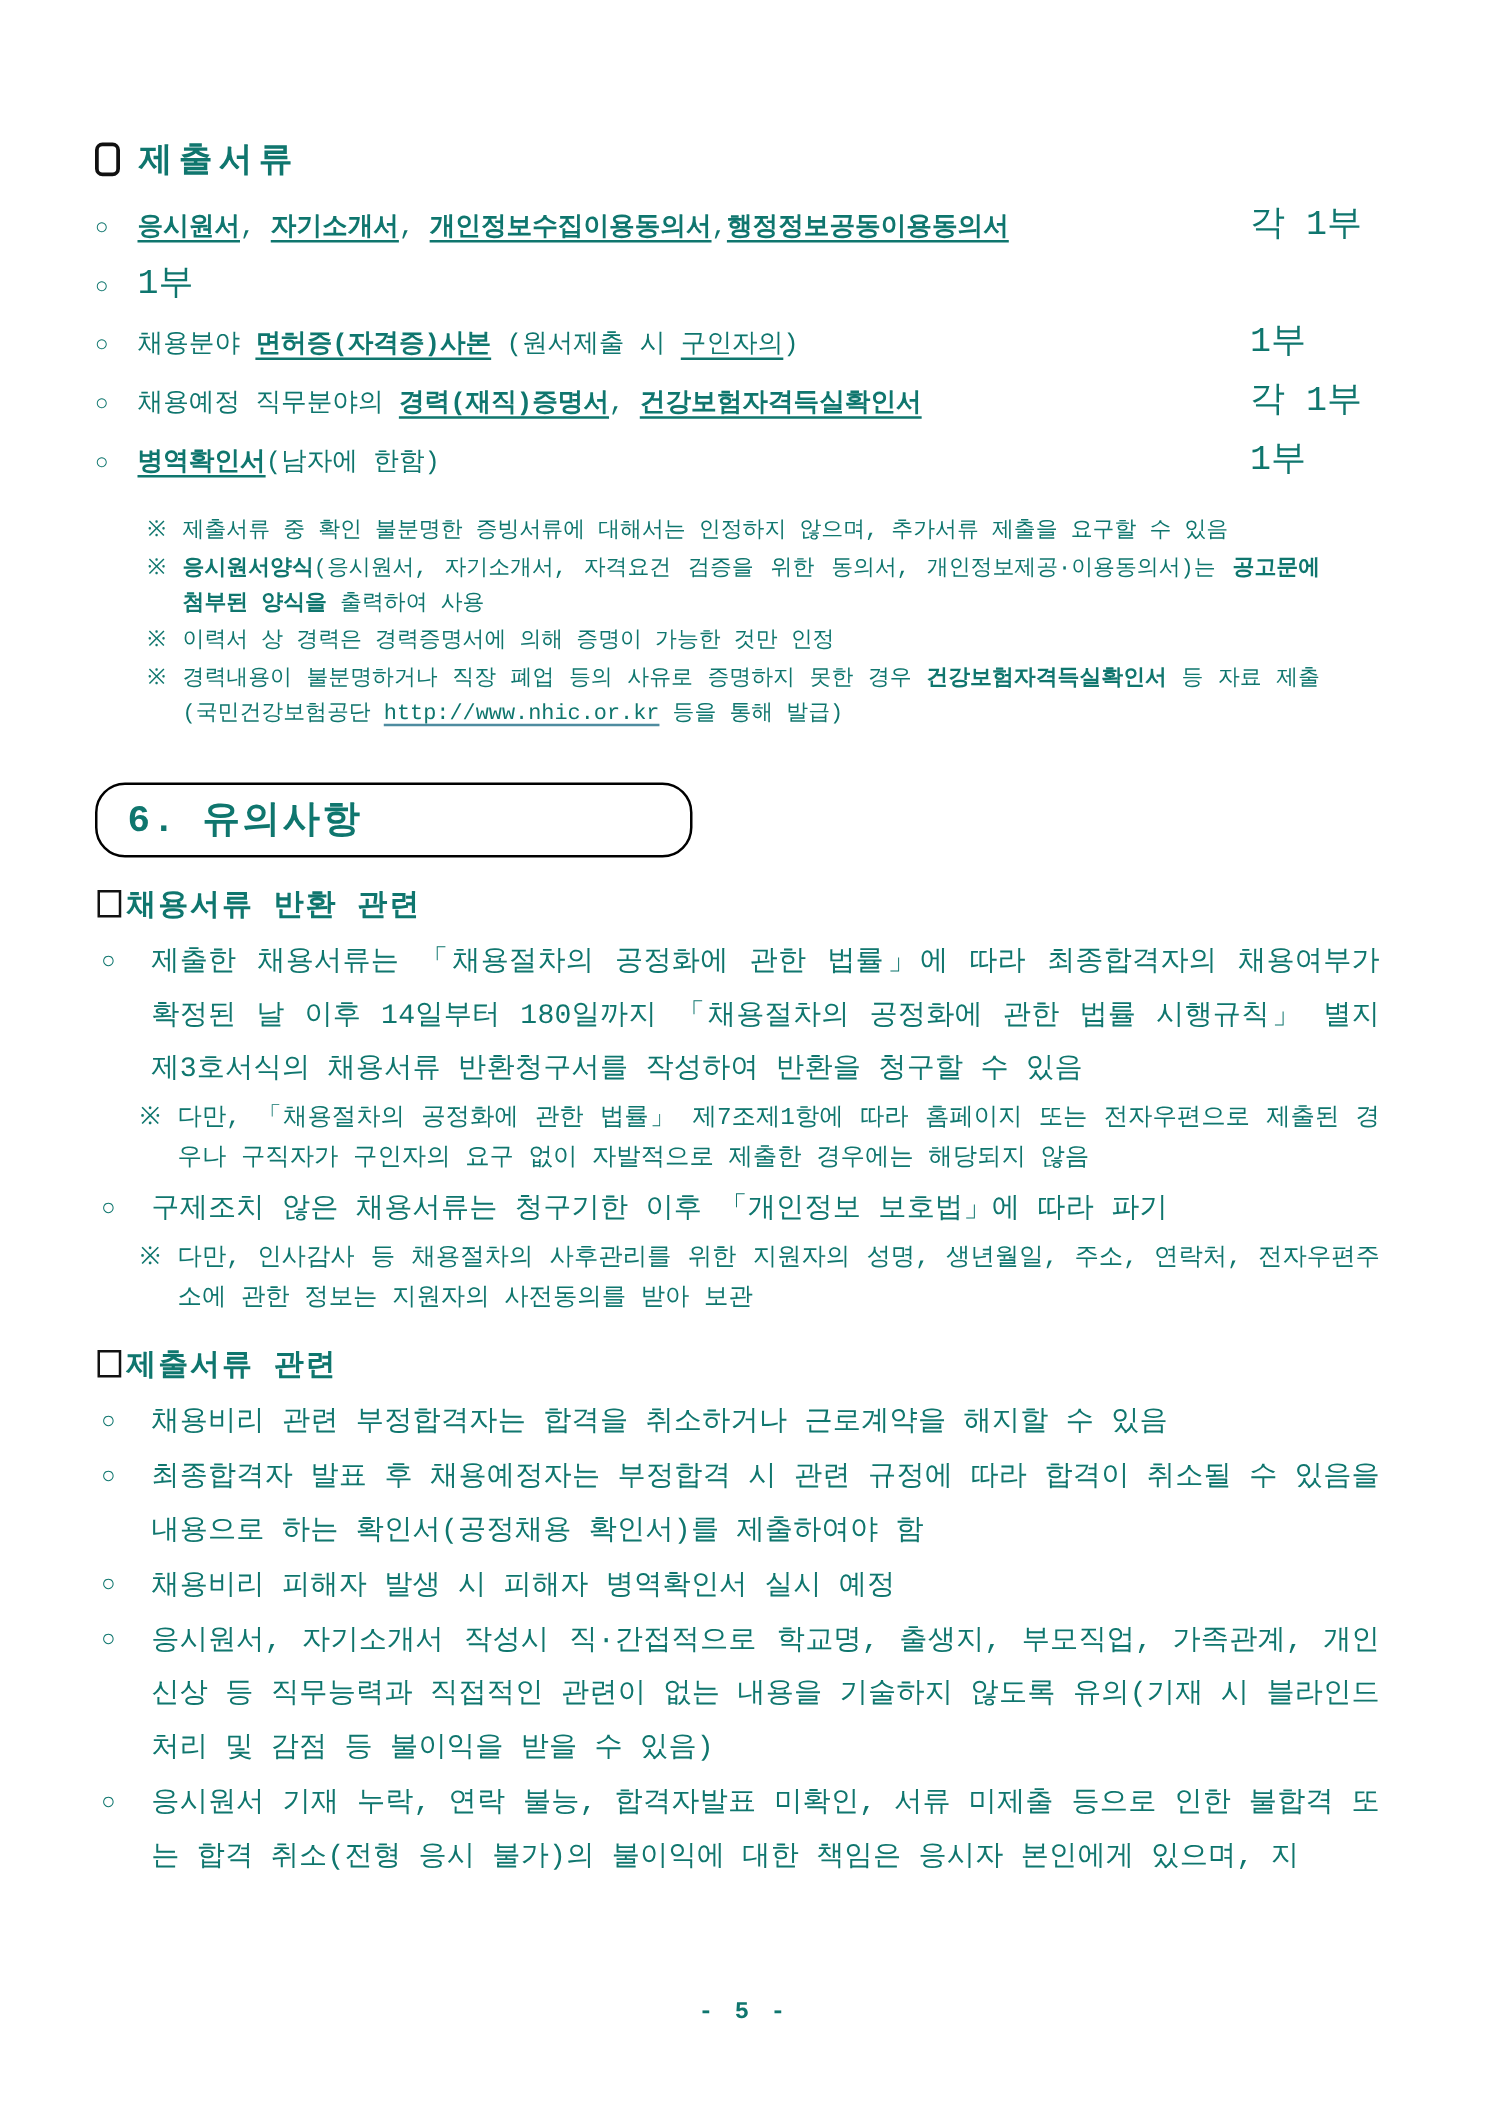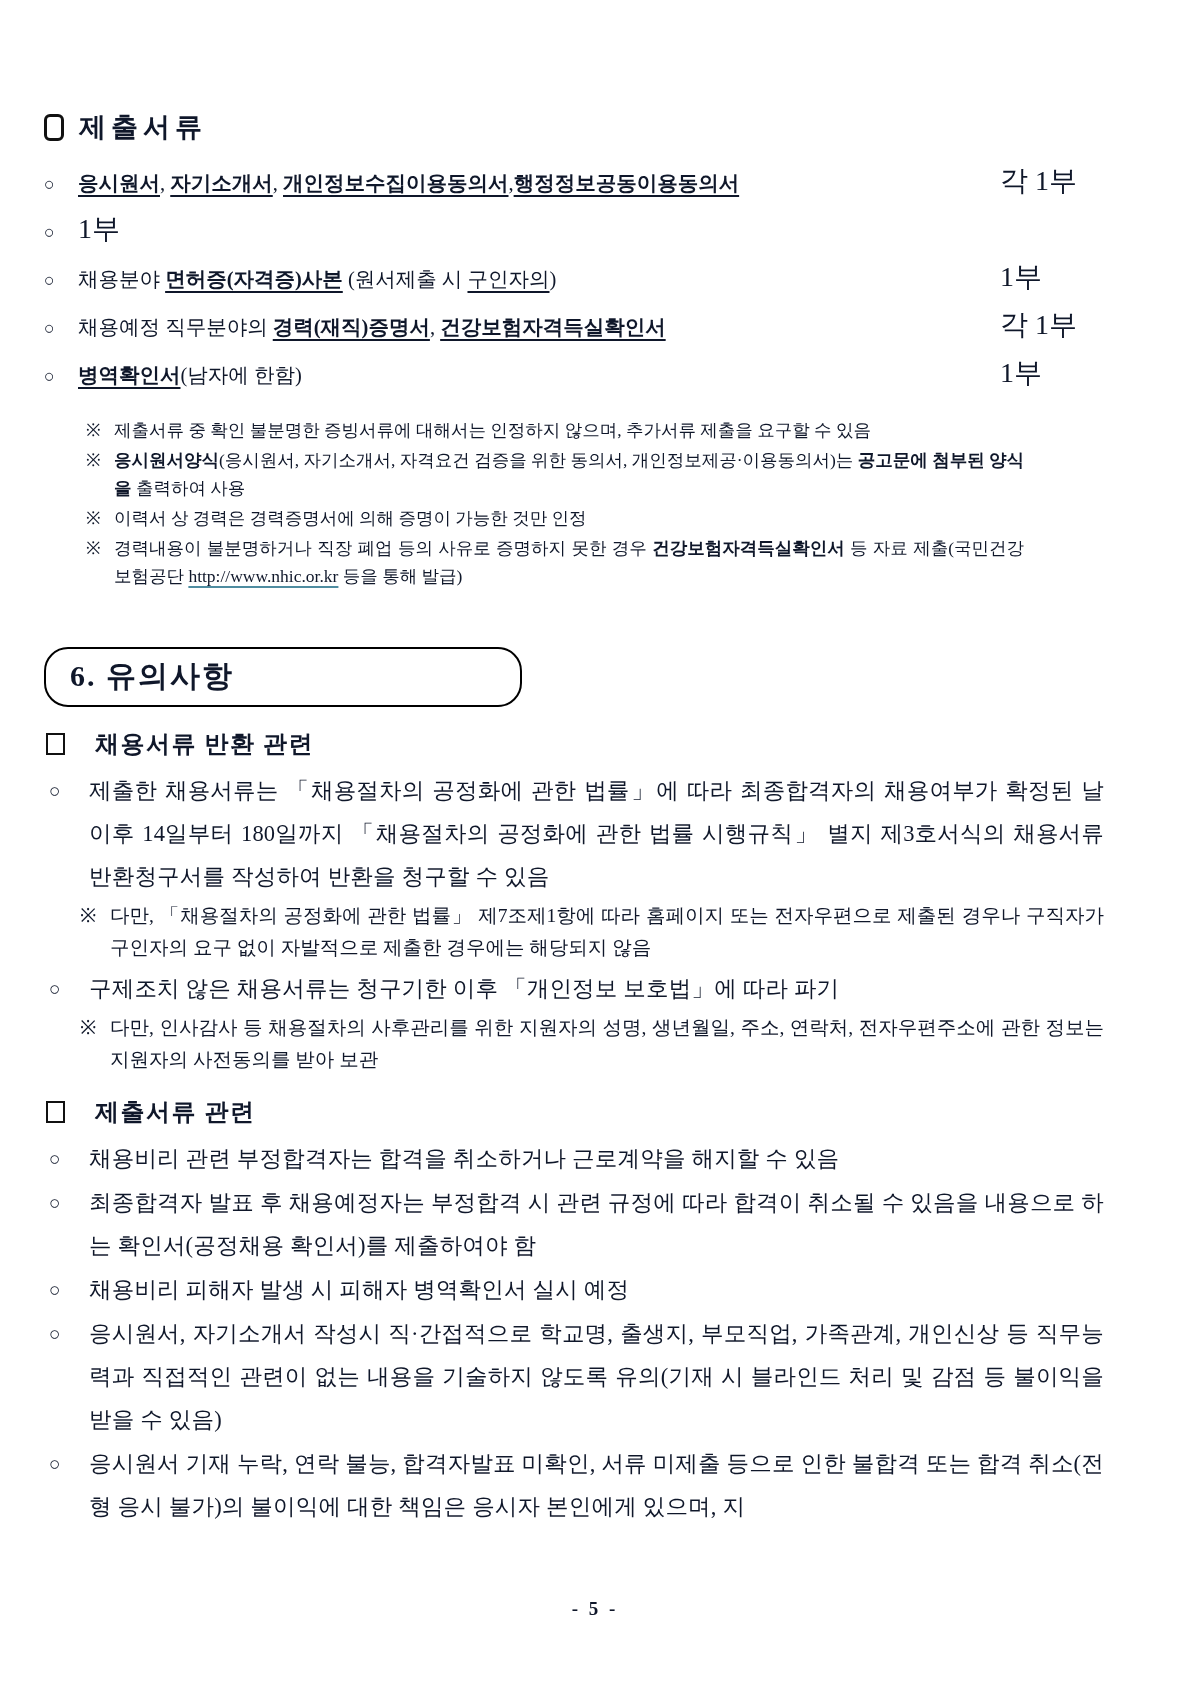--- a/index.html
+++ b/index.html
@@ -1,22 +1,22 @@
 <!DOCTYPE html>
 <html><head>
 <meta charset="utf-8">
 <style>
   html,body{margin:0;padding:0;background:#ffffff;}
   .page{
     position:relative;
     width:1190px;height:1682px;
-    background:#ffffff;color:#0f172a;
-    font-family:Liberation Serif, serif;
+    background:#ffffff;color:#0f766e;
+    font-family:Liberation Mono, monospace;
     box-sizing:border-box;
-    padding:110px 86px 0 44px;
+    padding:110px 86px 0 76px;
     overflow:hidden;
   }
   
   .h1{display:flex;align-items:center;gap:15px;height:34px;}
   .sq1{width:20px;height:27px;border:3px solid #111;border-radius:6px;flex:none;box-sizing:border-box;}
   .h1t{font-size:27px;font-weight:700;letter-spacing:5px;}
 
   
   .doclist{margin-top:24px;display:flex;flex-direction:column;gap:19px;}
   .docitem{display:flex;align-items:baseline;font-size:20.5px;line-height:26px;}
@@ -24,42 +24,42 @@
   .dtext{flex:1;padding-right:10px;}
   .qty{flex:none;width:104px;font-size:28px;}
 
   
   .notes{margin:26px 0 0 42px;display:flex;flex-direction:column;}
   .note{display:flex;font-size:17.5px;line-height:28px;margin:1px 0;}
   .nmark{width:28px;flex:none;}
   .ntext{flex:1;max-width:910px;text-align:justify;}
 
   
-  .banner-wrap{margin-top:56px;width:478px;}
+  .banner-wrap{margin-top:40px;width:478px;}
   .banner{
     position:relative;box-sizing:border-box;
     border:2.5px solid #000;border-radius:24px;
     padding:7px 10px 8px 24px;background:#fff;
     font-size:30px;font-weight:700;letter-spacing:2px;
   }
   .banner::after{
     content:"";position:absolute;z-index:-1;
     left:8px;right:-10px;bottom:-13px;height:13px;
     background:linear-gradient(180deg,#8d8d8d,#efefef);
     border-radius:2px 2px 16px 16px;
   }
   .banner::before{
     content:"";position:absolute;z-index:-1;
     top:12px;right:-11px;bottom:-8px;width:12px;
     background:linear-gradient(90deg,#9a9a9a,#e3e3e3);
     border-radius:0 18px 18px 4px;
   }
 
   
-  .sec-h{display:flex;align-items:center;gap:30px;margin:22px 0 10px 2px;height:30px;}
+  .sec-h{display:flex;align-items:center;gap:4px;margin:22px 0 10px 2px;height:30px;}
   .sq2{width:19px;height:22px;border:2.5px solid #111;flex:none;box-sizing:border-box;}
   .sec-ht{font-size:24px;font-weight:700;letter-spacing:1.5px;}
 
   .para{display:flex;align-items:flex-start;font-size:22.5px;line-height:43px;margin:1px 0;}
   .pmark{width:40px;flex:none;font-size:19px;line-height:43px;padding-left:5px;}
   .ptext{flex:1;text-align:justify;letter-spacing:0.2px;}
 
   .subnote{display:flex;margin:2px 0 4px 36px;font-size:19.5px;line-height:31.5px;}
   .snmark{width:30px;flex:none;}
   .sntext{flex:1;text-align:justify;}

